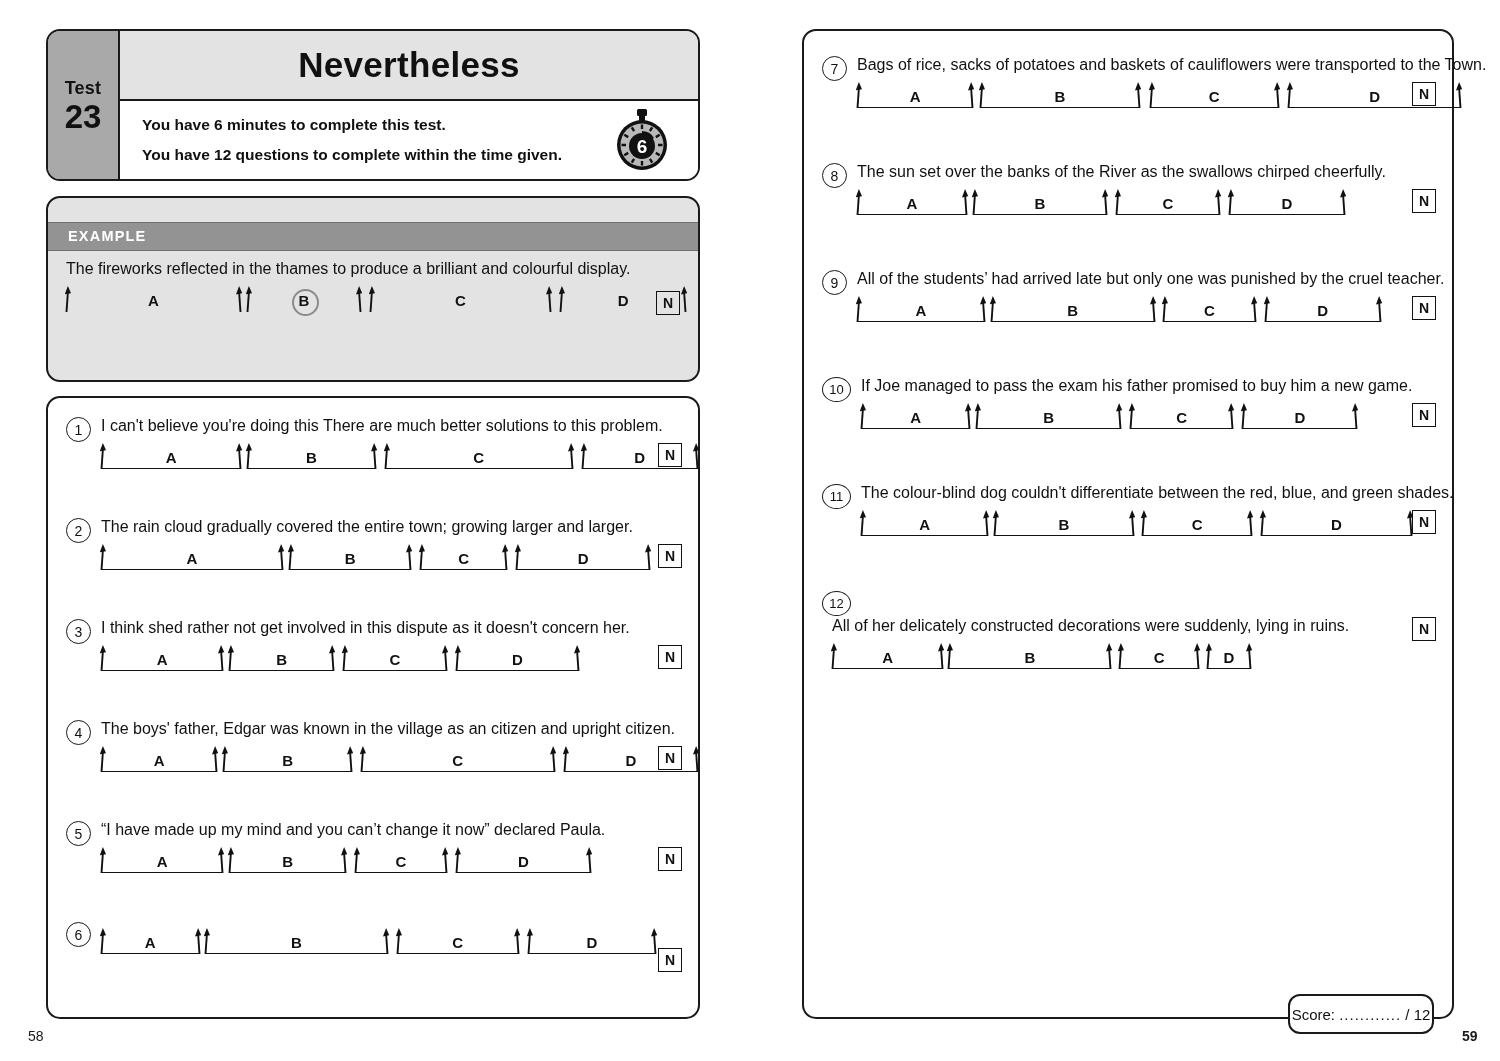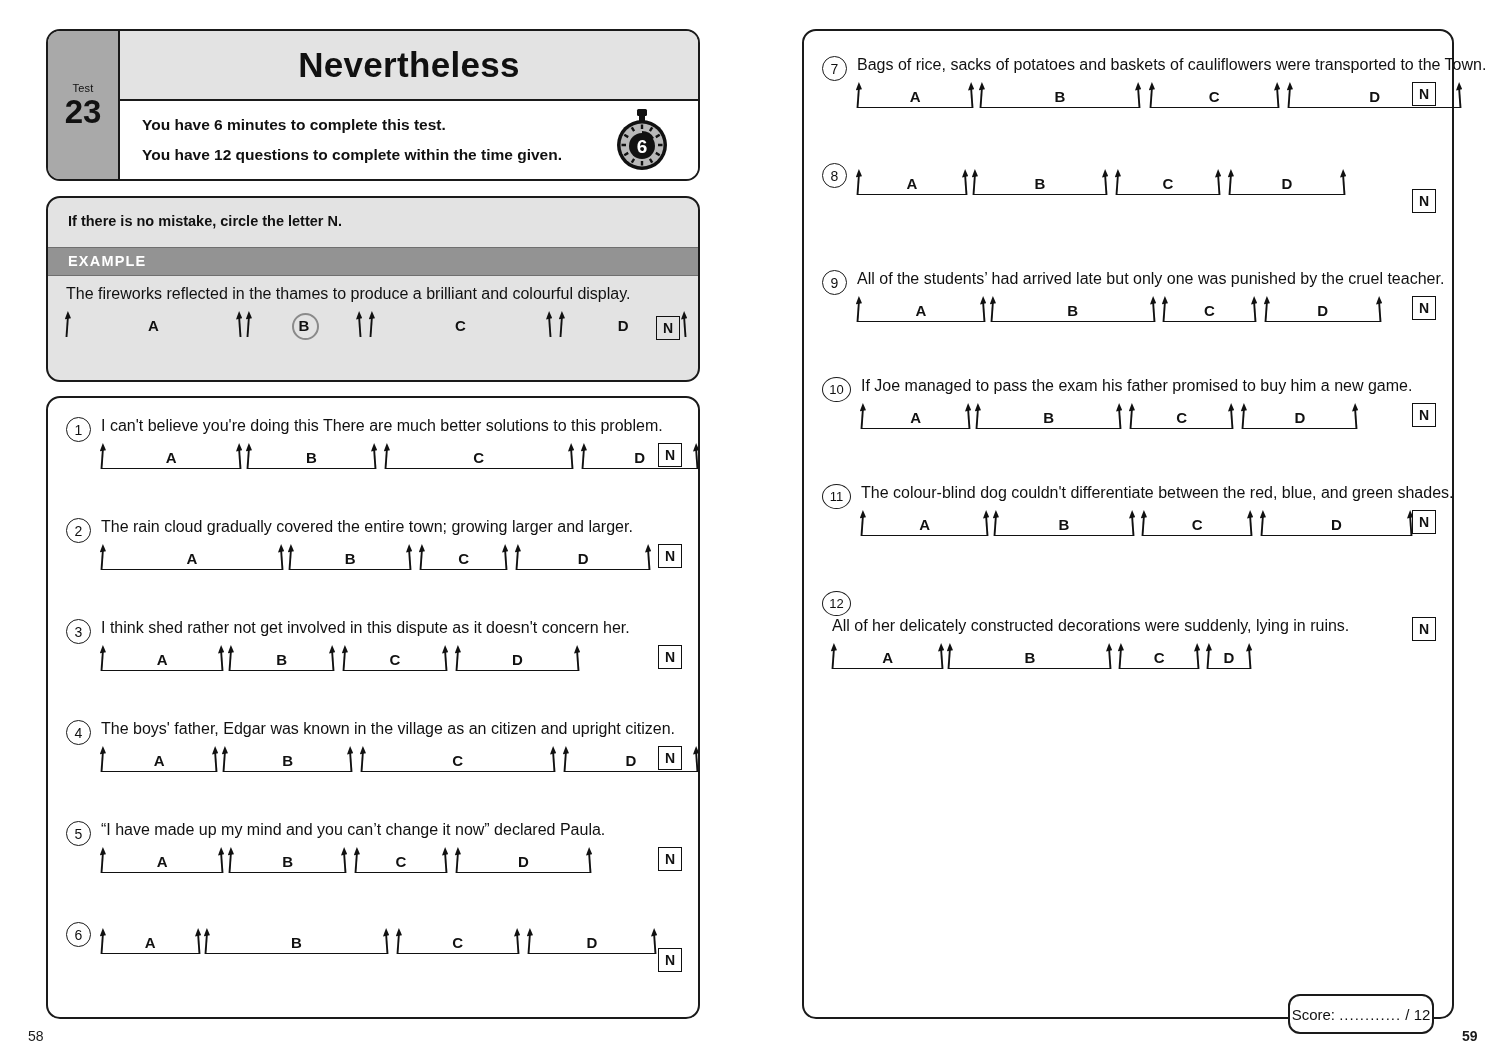--- a/index.html
+++ b/index.html
@@ -34,21 +34,21 @@
     background: #e3e3e3; overflow: hidden; display: flex;
   }
   .test-badge {
     width: 72px; flex: none;
     background: #a9a9a9;
     border-right: 2.2px solid #1a1a1a;
     display: flex; flex-direction: column;
     align-items: center; justify-content: center;
     gap: 1px;
   }
-  .test-badge .t-word { font-size: 11px; font-weight: normal; letter-spacing: .2px; }
+  .test-badge .t-word { font-size: 18px; font-weight: bold; letter-spacing: .2px; }
   .test-badge .t-num  { font-size: 33px; font-weight: bold; line-height: 1; }
 
   .header-right { flex: 1; display: flex; flex-direction: column; }
   .title-bar {
     height: 70px; flex: none;
     background: #e3e3e3;
     border-bottom: 2.2px solid #1a1a1a;
     display: flex; align-items: center; justify-content: center;
   }
   .title-bar h1 {
@@ -196,21 +196,20 @@
               <circle cx="28" cy="37" r="13" fill="#111"></circle>
               <text x="28" y="44" text-anchor="middle" font-family="Liberation Sans, sans-serif" font-size="19" font-weight="bold" fill="#ffffff">6</text>
             </svg>
           </div>
         </div>
       </div>
     </div>
 
     <div class="rules-panel">
       <div class="rules-text">
-        <p>If there is no mistake, circle the letter N.</p>
       </div>
       <div class="example-bar">EXAMPLE</div>
       <div class="example-body">
         <div class="q" style="padding-left:0;">
           <div class="q-body" style="margin-left:0;">
             <div class="q-sentence">The fireworks reflected in the thames to produce a brilliant and colourful display.</div>
             <div class="brackets">
                 <div class="bracket" style="left: 0%; width: 28.5%;">
                   <div class="arrow left"><svg viewBox="0 0 11 26" width="11" height="26">
                       <path d="M1.5 26 L2.9 6" stroke="#111" stroke-width="1.9" fill="none"></path>
@@ -667,20 +666,21 @@
                     </svg></div>
                   <div class="letter">D</div>
                 </div>
               </div>
             </div>
             <div class="n-box" style="right: 16px; top: 27px;">N</div>
           </div>
           <div class="q" style="position: absolute; left: 0px; right: 0px; top: 131px;">
             <div class="q-num">8</div>
             <div class="q-body">
+              <div class="q-sentence">The sun set over the banks of the River as the swallows chirped cheerfully.</div>
               <div class="brackets">
                 <div class="bracket" style="left: 0%; width: 18.5%;">
                   <div class="bar"></div>
                   <div class="arrow left"><svg viewBox="0 0 11 26" width="11" height="26">
                       <path d="M1.5 26 L2.9 6" stroke="#111" stroke-width="1.9" fill="none"></path>
                       <path d="M2.9 0 L-0.20000000000000018 8.4 L6 7.2 Z" fill="#111"></path>
                     </svg></div>
                   <div class="arrow right"><svg viewBox="0 0 11 26" width="11" height="26">
                       <path d="M9.5 26 L8.1 6" stroke="#111" stroke-width="1.9" fill="none"></path>
                       <path d="M8.1 0 L5 8.4 L11.2 7.2 Z" fill="#111"></path>

